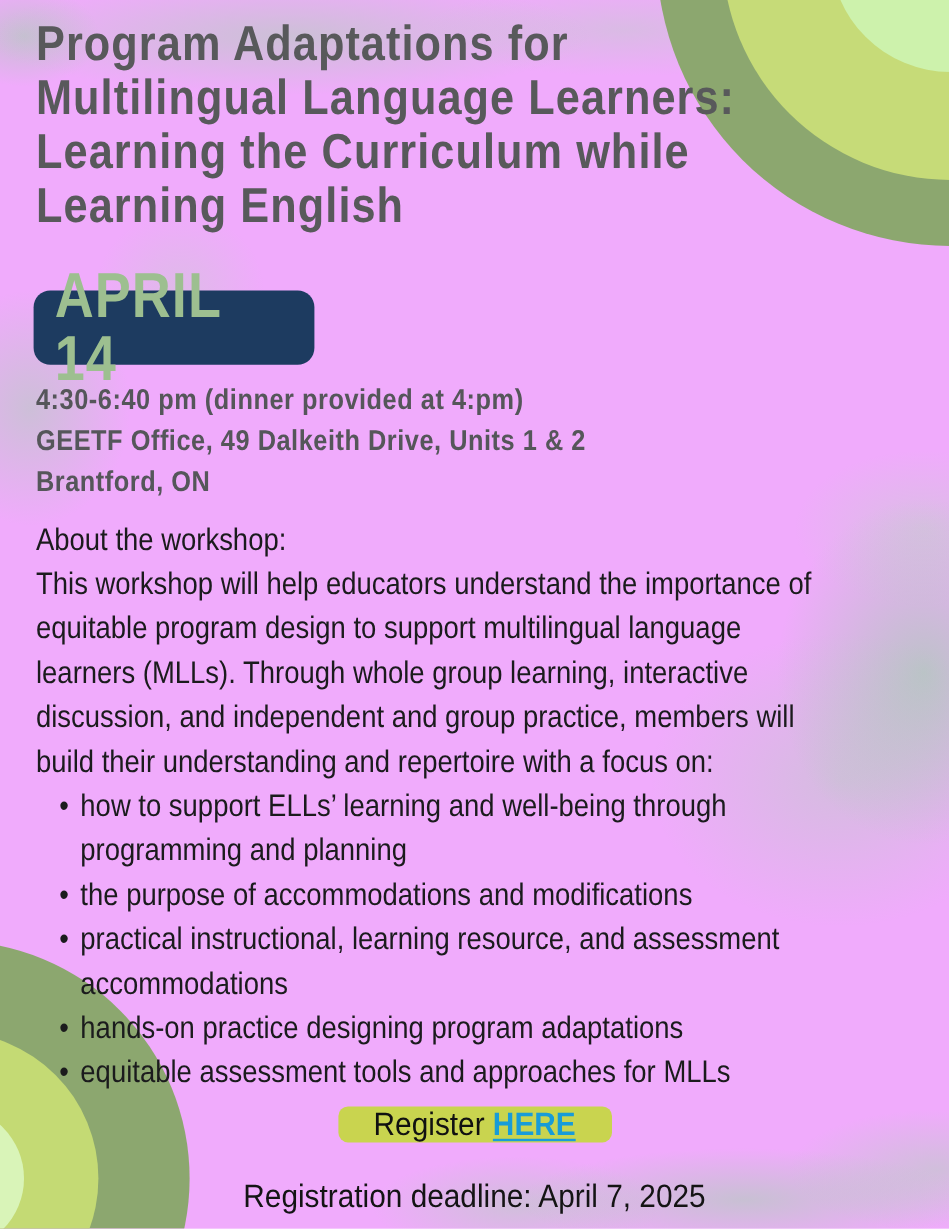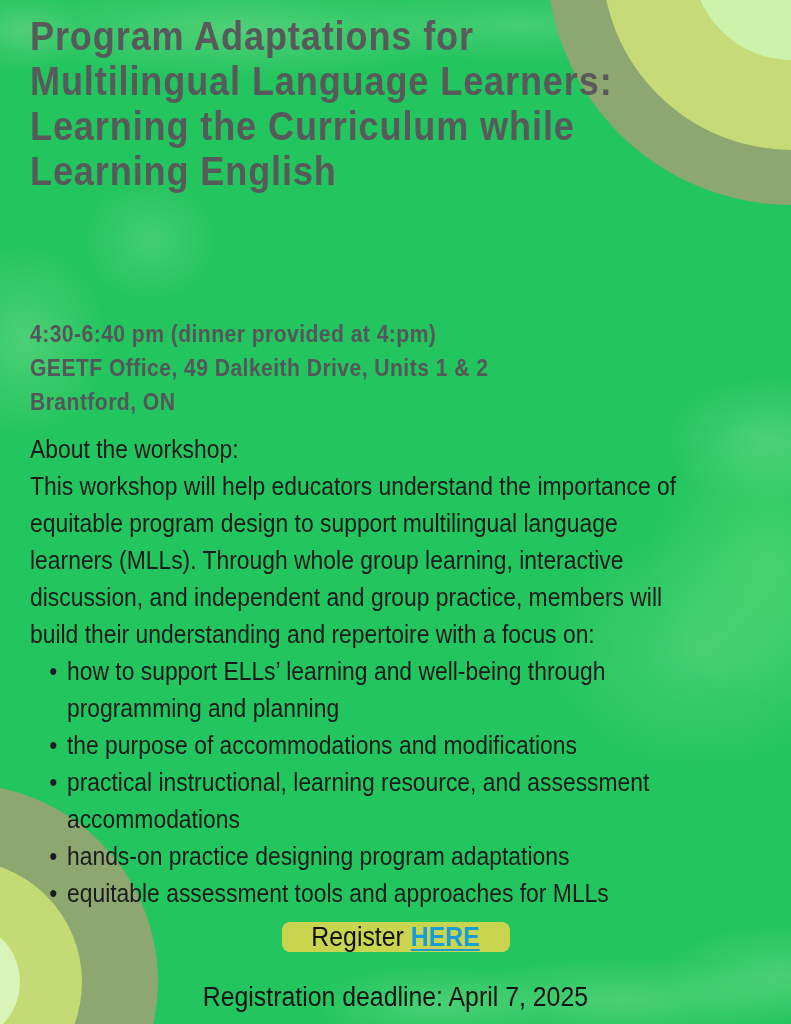--- a/index.html
+++ b/index.html
@@ -3,21 +3,21 @@
 <meta charset="utf-8">
 <style>
   html, body { margin: 0; padding: 0; }
   body { background: #ffffff; }
 
   .page {
     position: relative;
     width: 791px;
     height: 1024px;
     overflow: hidden;
-    background: #22c55e;
+    background: #f0abfc;
     font-family: "Liberation Sans", sans-serif;
   }
 
   
   .washes {
     position: absolute; inset: 0; z-index: 0;
     background-image:
       radial-gradient(ellipse 360px 70px at 240px 30px,  rgba(150,224,158,0.40), rgba(150,224,158,0) 70%),
       radial-gradient(ellipse 240px 55px at 520px 25px,  rgba(160,228,168,0.28), rgba(160,228,168,0) 70%),
       radial-gradient(ellipse 90px 60px  at 20px  30px,  rgba(140,220,150,0.40), rgba(140,220,150,0) 70%),
@@ -120,20 +120,23 @@
 
   <div class="content">
 
     <div class="title cond">
       <div>Program Adaptations for</div>
       <div>Multilingual Language Learners:</div>
       <div>Learning the Curriculum while</div>
       <div>Learning English</div>
     </div>
 
+    <div class="date-badge">
+      <span class="badge-text ccond">APRIL 14</span>
+    </div>
 
     <div class="event-details cond">
       <div>4:30-6:40 pm (dinner provided at 4:pm)</div>
       <div>GEETF Office, 49 Dalkeith Drive, Units 1 &amp; 2</div>
       <div>Brantford, ON</div>
     </div>
 
     <div class="about cond">
       <div>About the workshop:</div>
       <p class="para">This workshop will help educators understand the importance of equitable program design to support multilingual language learners (MLLs). Through whole group learning, interactive discussion, and independent and group practice, members will build their understanding and repertoire with a focus on:</p>

